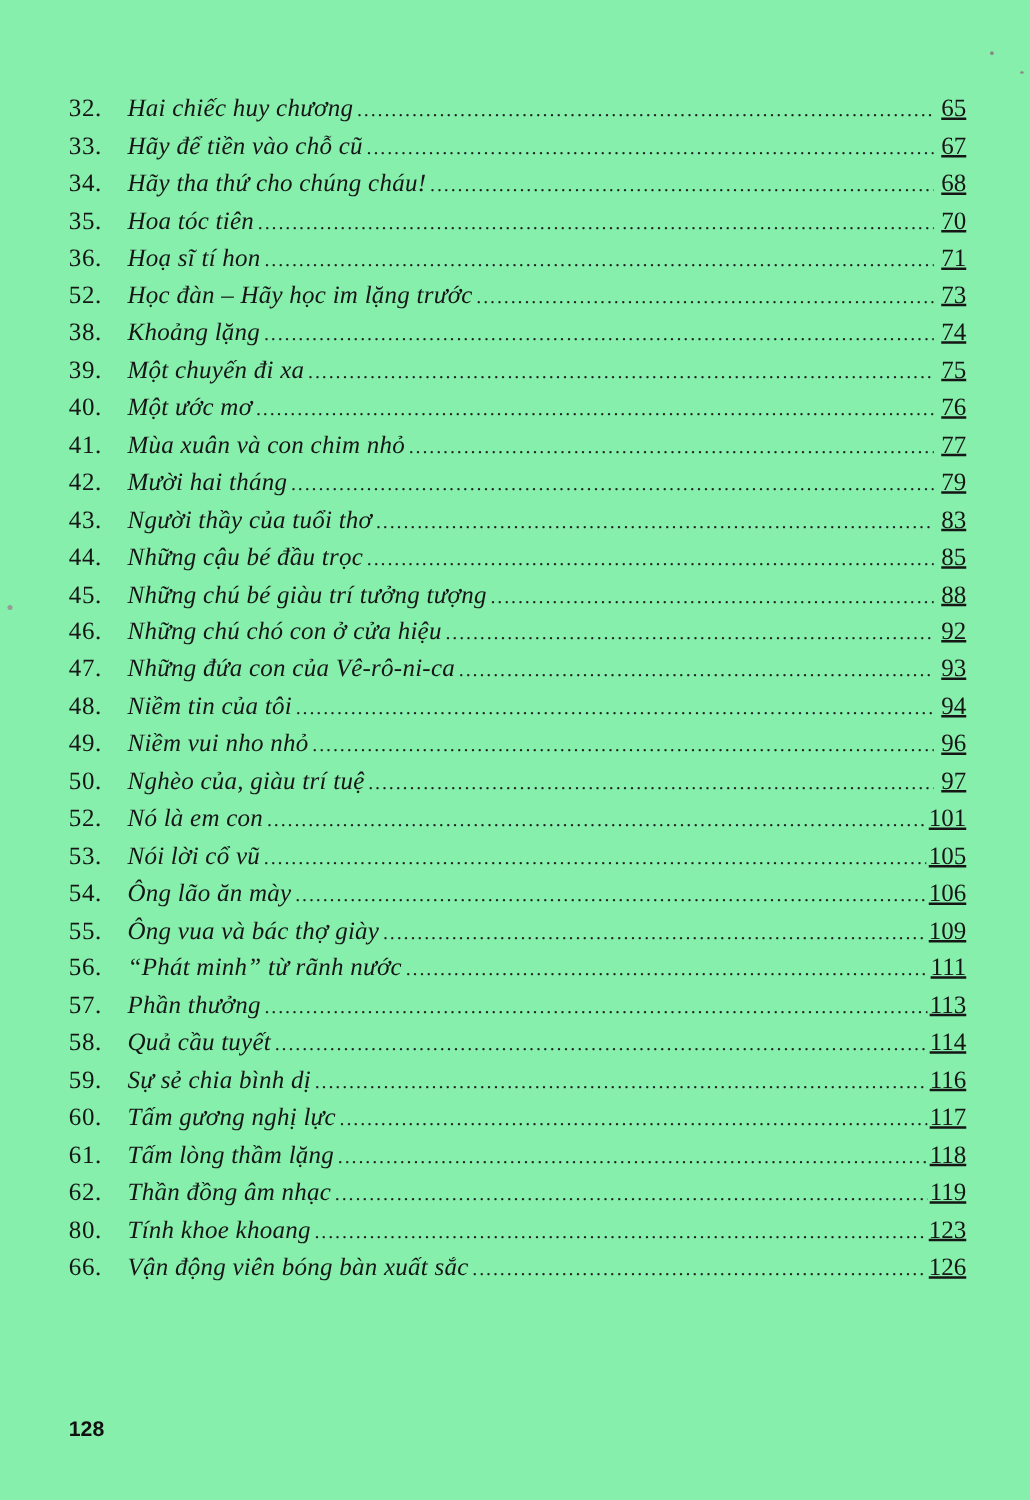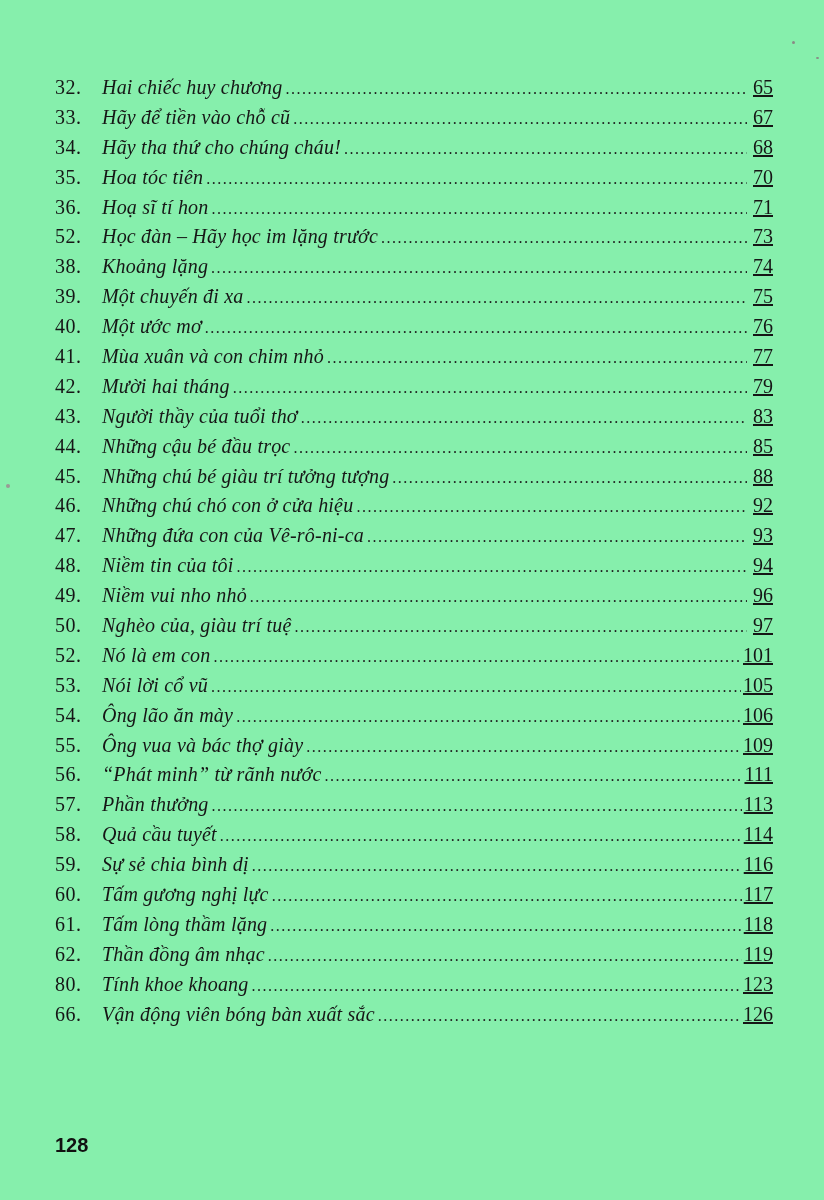--- a/index.html
+++ b/index.html
@@ -62,21 +62,21 @@
     min-width: 26px;
     padding-left: 2px;
     text-decoration: underline;
   }
   .footer-page-number {
     position: absolute;
     left: 55px;
     top: 1134px;
     font-family: "Liberation Sans", "DejaVu Sans", sans-serif;
     font-weight: 700;
-    font-size: 20px;
+    font-size: 17px;
     color: #111;
   }
   .speck {
     position: absolute;
     background: #8a8a85;
     border-radius: 50%;
   }
   .speck.s1 { left: 792px; top: 41px; width: 3px; height: 3px; }
   .speck.s2 { left: 816px; top: 57px; width: 3px; height: 2px; }
   .speck.s3 { left: 6px;  top: 484px; width: 4px; height: 4px; background: #9a9a95; }

